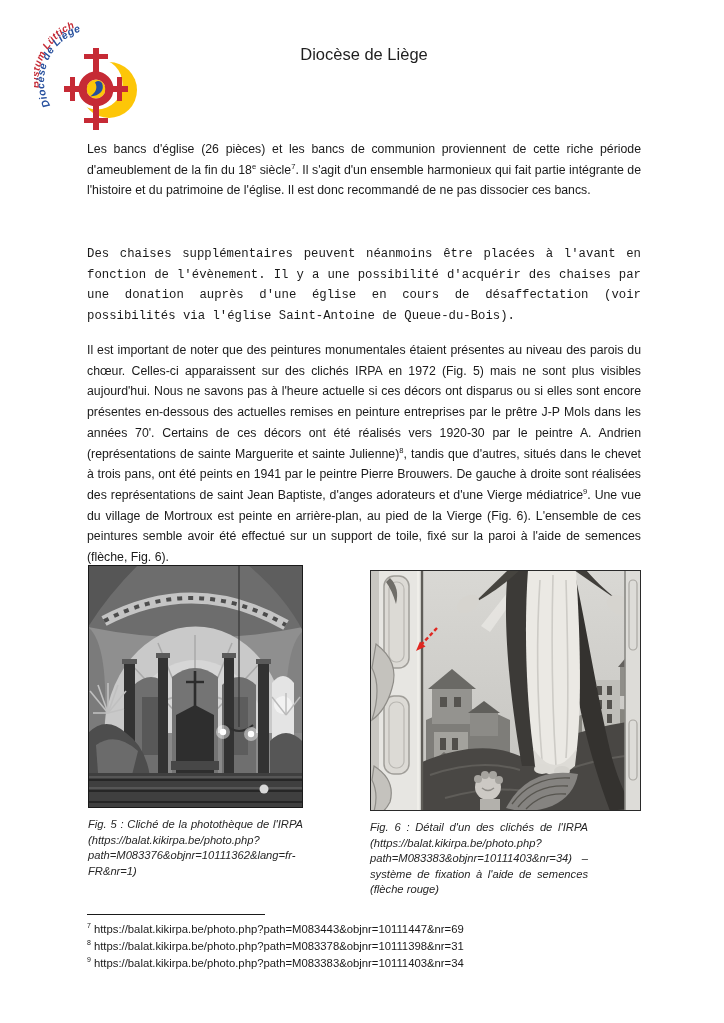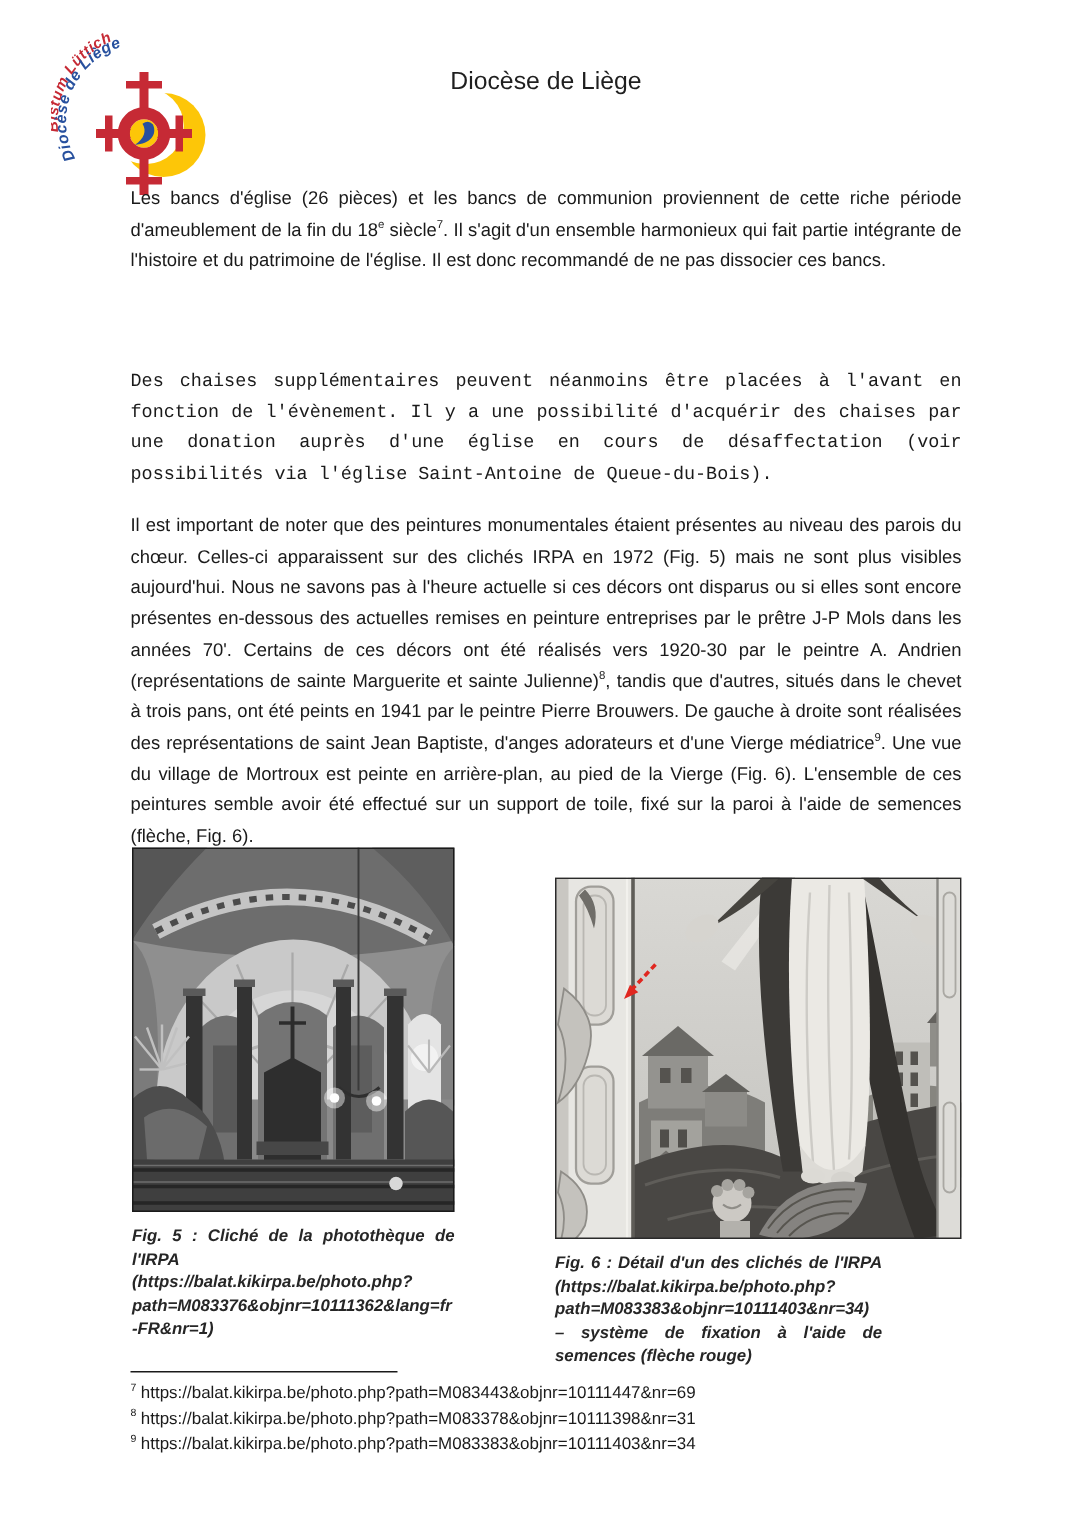--- a/index.html
+++ b/index.html
@@ -12,31 +12,31 @@
   .logo{position:absolute; left:34px; top:12px; width:116px; height:126px;}
   .title-block{
     position:absolute; left:87px; top:41px; width:554px;
     text-align:center; font-size:16.5px; line-height:27px; color:#1f1f1f;
   }
   
   .para{
     position:absolute; left:87px; width:554px; margin:0;
     font-size:12.3px; line-height:20.7px; text-align:justify; color:#1a1a1a;
   }
-  .p1{top:122px;} .p2{top:244px;font-family:Liberation Mono, monospace;} .p3{top:340px;}
+  .p1{top:139px;} .p2{top:244px;font-family:Liberation Mono, monospace;} .p3{top:340px;}
   sup{font-size:0.62em; line-height:0; vertical-align:super;}
   
   .figures-row{position:absolute; left:88px; top:565px; width:554px;}
   figure{margin:0; padding:0; position:absolute; top:0;}
   .fig5{left:0; width:215px;}
-  .fig6{left:282px; width:218px; top:20px;}
+  .fig6{left:282px; width:218px; top:5px;}
   .photo{display:block; background:#9a9a9a;}
   figcaption{
     margin-top:9px; font-size:11.2px; line-height:15.5px; font-style:italic;
-    text-align:justify; color:#262626; overflow-wrap:anywhere;font-weight:bold;
+    text-align:justify; color:#262626; overflow-wrap:anywhere;
   }
   
   .footnotes{position:absolute; left:87px; top:914px; width:554px;}
   .footnote-sep{width:178px; border:none; border-top:1.5px solid #1a1a1a; margin:0 0 6px 0;}
   .footnote-line{font-size:11.3px; line-height:17px; color:#1a1a1a; overflow-wrap:anywhere;}
   .footnote-line sup{margin-right:3px;}
 </style>
 </head>
 <body>
 

